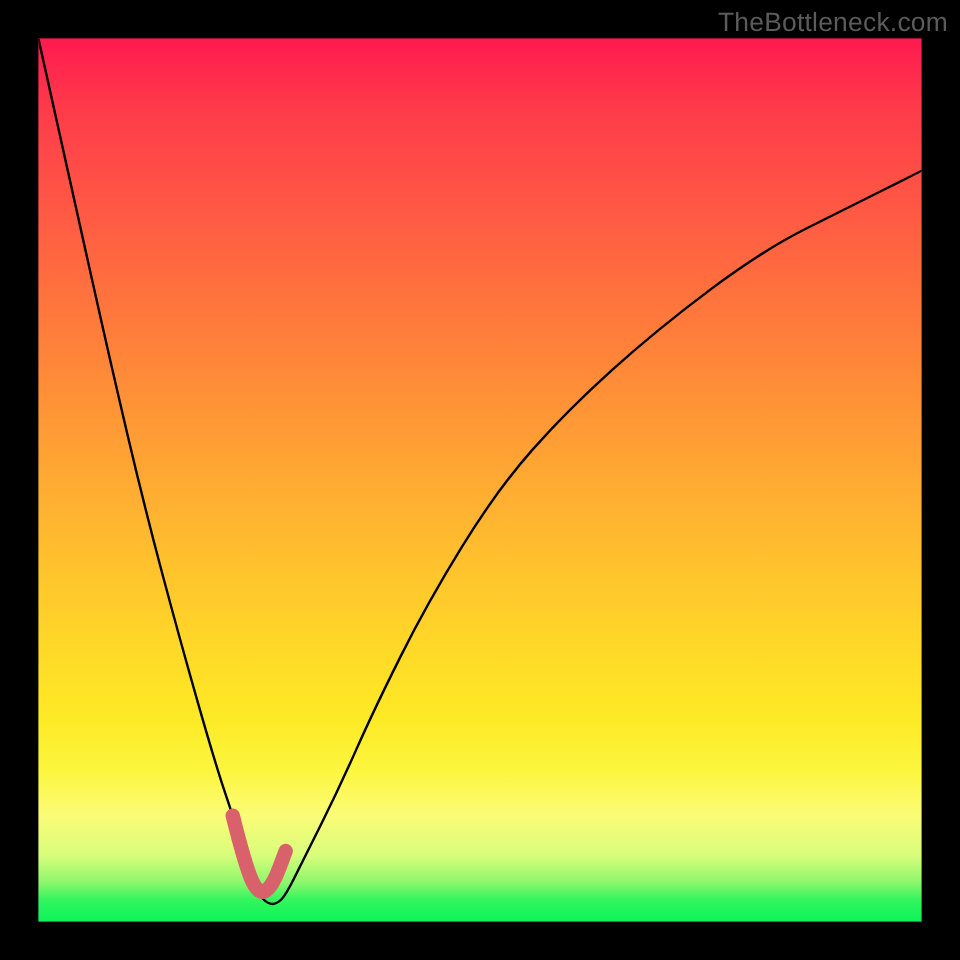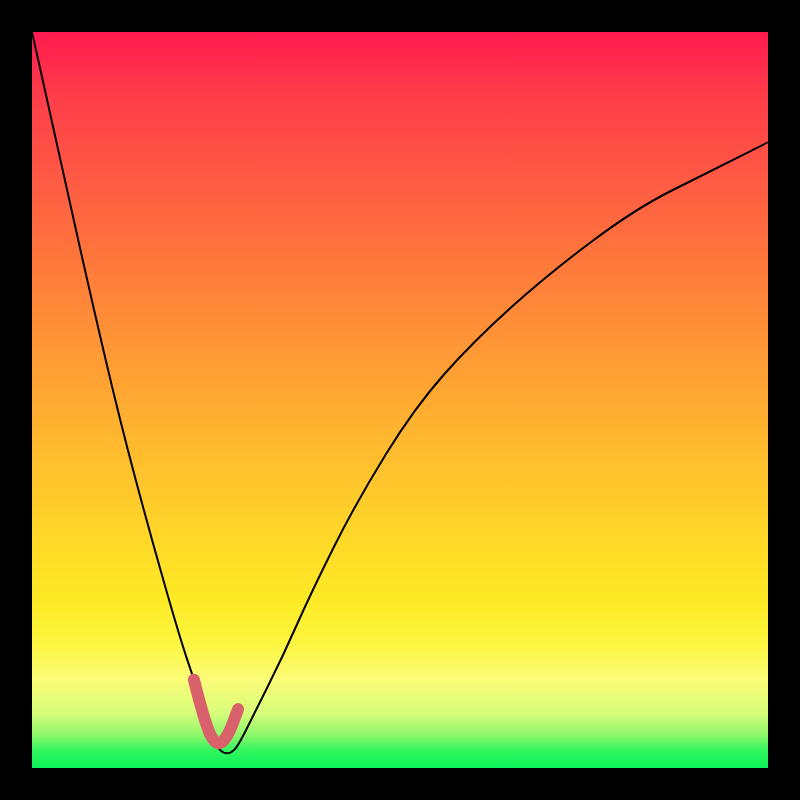--- a/index.html
+++ b/index.html
@@ -65,13 +65,14 @@
 
   <div class="plot-area">
     <svg class="curves" viewBox="0 0 736 736" preserveAspectRatio="none">
       <g id="curve-group">
           <path d="M 0 0 Q 29.44 132.48000000000002 44.160000000000004 198.72 Q 58.88 264.96 73.6 327.52 Q 88.32 390.08000000000004 103.03999999999999 445.28000000000003 Q 117.76 500.48 132.48000000000002 552 Q 147.20000000000002 603.52 154.56 625.6 Q 161.92 647.6800000000001 169.27999999999997 669.76 Q 176.64 691.84 180.32 702.88 Q 184 713.92 187.68 717.5999999999999 Q 191.36 721.28 195.04000000000002 721.28 Q 198.72000000000003 721.28 202.40000000000003 717.5999999999999 Q 206.08 713.92 213.44 699.2 Q 220.79999999999998 684.48 235.51999999999998 655.04 Q 250.24 625.6 264.96000000000004 592.48 Q 279.68 559.36 301.76 515.2 Q 323.84 471.04 353.28 423.20000000000005 Q 382.72 375.36 412.15999999999997 342.24 Q 441.59999999999997 309.12 478.4 276 Q 515.1999999999999 242.88 559.3599999999999 209.76 Q 603.52 176.64 640.3199999999999 158.23999999999995 Q 677.12 139.83999999999992 706.56 125.11999999999995 T 736 110.39999999999998" fill="none" stroke="#000000" stroke-width="2" stroke-linecap="round" stroke-linejoin="round"></path>
           <path d="M 161.92 647.6800000000001 Q 172.95999999999998 691.84 178.48 702.88 Q 184 713.92 189.52 710.24 Q 195.04000000000002 706.56 200.56 691.8399999999999 T 206.08 677.12" fill="none" stroke="#d9616b" stroke-width="12" stroke-linecap="round" stroke-linejoin="round"></path>
         </g>
     </svg>
   </div>
 
+  <div class="watermark">TheBottleneck.com</div>
 </div>
 
 </body></html>

